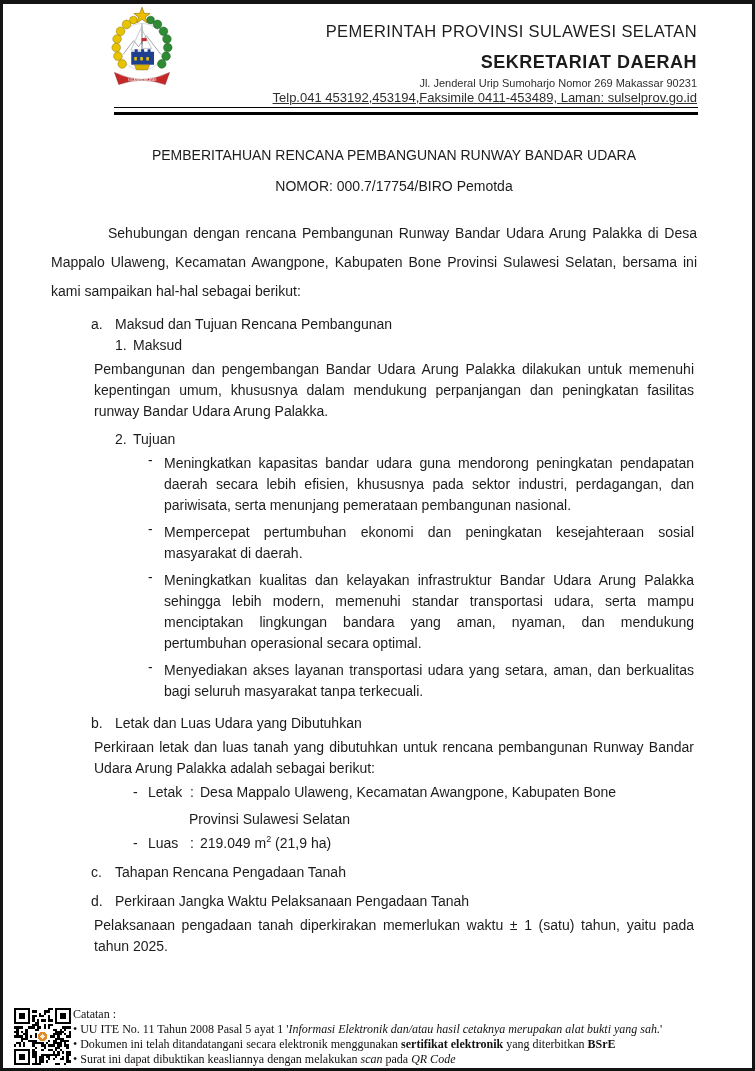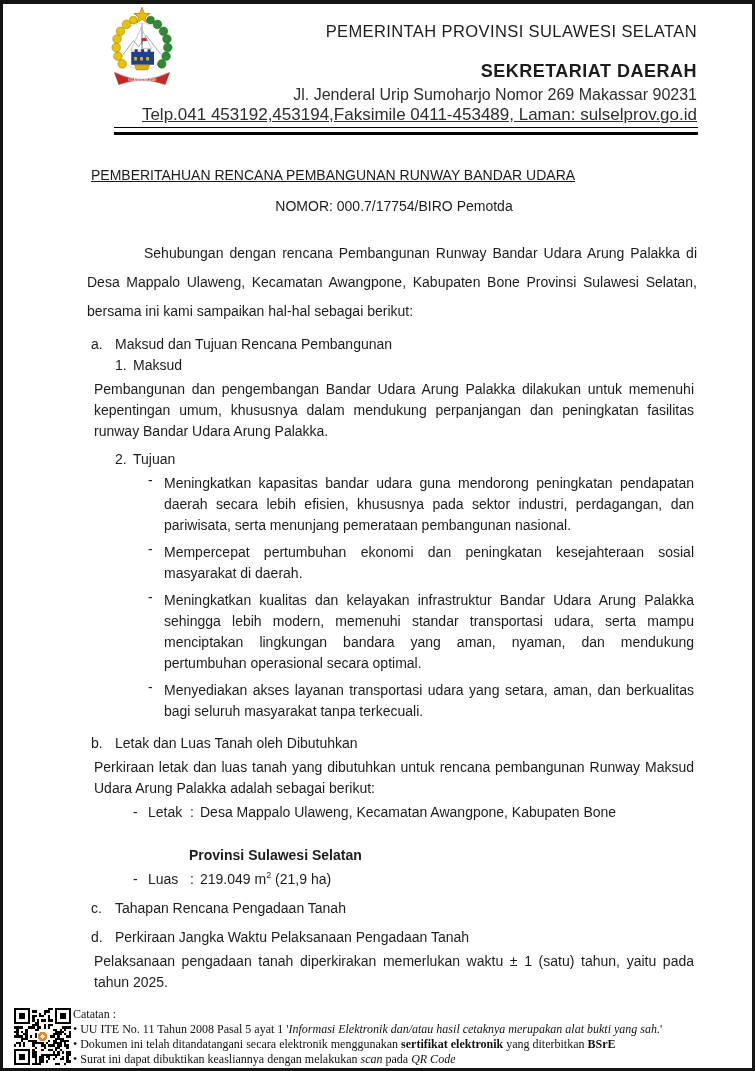--- a/index.html
+++ b/index.html
@@ -7,40 +7,40 @@
     width:755px;height:1071px;box-sizing:border-box;margin:0 auto;
     background:#fff;position:relative;overflow:hidden;
     border:3px solid #141414;border-top-width:4px;
     font-family:"Liberation Sans",sans-serif;color:#1c1c1c;
   }
   
   .letterhead{position:relative;padding-top:14px;}
   .logo{position:absolute;left:96px;top:2px;width:86px;height:84px;}
   .lh-text{text-align:right;margin:0 55px 0 88px;}
   .lh1{font-size:16.5px;letter-spacing:.4px;margin-top:4px;}
-  .lh2{font-size:18px;font-weight:bold;letter-spacing:.5px;margin-top:20px;}
-  .lh3{font-size:16px;margin-top:4px;color:#2e2e2e;}
-  .lh4{font-size:17px;margin-top:1px;color:#2e2e2e;text-decoration:underline;}
+  .lh2{font-size:18px;font-weight:bold;letter-spacing:.5px;margin-top:11px;}
+  .lh3{font-size:11px;margin-top:4px;color:#2e2e2e;}
+  .lh4{font-size:13px;margin-top:1px;color:#2e2e2e;text-decoration:underline;}
   .hrule{margin:2px 54px 0 111px;height:4px;border-top:1.5px solid #000;border-bottom:3px solid #000;}
   
-  .doc-title{margin:30px 55px 8px 88px;text-align:left;font-size:14px;line-height:20px;text-decoration:underline;}
+  .doc-title{margin:30px 55px 8px 88px;text-align:center;font-size:14px;line-height:20px;}
   .doc-number{margin:11px 55px 0 88px;text-align:center;font-size:14px;line-height:20px;}
   
-  .intro{margin:23px 55px 8px 84px;font-size:14px;line-height:29px;text-align:justify;text-indent:57px;}
+  .intro{margin:23px 55px 8px 48px;font-size:14px;line-height:29px;text-align:justify;text-indent:57px;}
   .sec{margin:0 55px 8px 88px;font-size:14px;line-height:21px;}
   .sec.last{margin-bottom:0;}
   .li{display:grid;grid-template-columns:24px 1fr;}
   .l2{grid-template-columns:18px 1fr;margin-left:24px;}
   .gap{margin-top:7px;}
   p.body{margin:3px;text-align:justify;}
   .ind1{margin-left:24px;}
   .ind2{margin-left:42px;}
   .dashli{display:grid;grid-template-columns:13px 1fr;margin-left:57px;}
   .kv{display:grid;grid-template-columns:15px 42px 10px 1fr;margin-left:42px;}
-  .cont{margin-left:98px;margin-top:22px;font-weight:bold;}
+  .cont{margin-left:98px;margin-top:6px;}
   .luas{margin-top:3px;}
   sup{font-size:9px;line-height:0;vertical-align:super;}
   
   .footer{position:absolute;left:11px;right:8px;top:1001px;display:flex;gap:2px;align-items:flex-start;
           font-family:"Liberation Serif",serif;color:#111;}
   .qr{width:57px;height:57px;flex:none;margin-top:3px;}
   .notes{font-size:12px;line-height:15px;padding-top:2px;}
   .it{font-style:italic;}
   .bd{font-weight:bold;}
 </style>
@@ -141,23 +141,23 @@
       </div>
     <div class="dashli">
         <span>-</span>
         <p class="body">Menyediakan akses layanan transportasi udara yang setara, aman, dan berkualitas bagi seluruh masyarakat tanpa terkecuali.</p>
       </div>
   </div>
 
   <div class="sec">
     <div class="li">
         <span>b.</span>
-        <span>Letak dan Luas Tanah oleh Dibutuhkan</span>
-      </div>
-    <p class="body ind1">Perkiraan letak dan luas tanah yang dibutuhkan untuk rencana pembangunan Runway Maksud Udara Arung Palakka adalah sebagai berikut:</p>
+        <span>Letak dan Luas Udara yang Dibutuhkan</span>
+      </div>
+    <p class="body ind1">Perkiraan letak dan luas tanah yang dibutuhkan untuk rencana pembangunan Runway Bandar Udara Arung Palakka adalah sebagai berikut:</p>
     <div class="kv">
         <span>-</span>
         <span>Letak</span>
         <span>:</span>
         <span>Desa Mappalo Ulaweng, Kecamatan Awangpone, Kabupaten Bone</span>
       </div>
     <div class="cont">Provinsi Sulawesi Selatan</div>
     <div class="kv luas">
         <span>-</span>
         <span>Luas</span>

